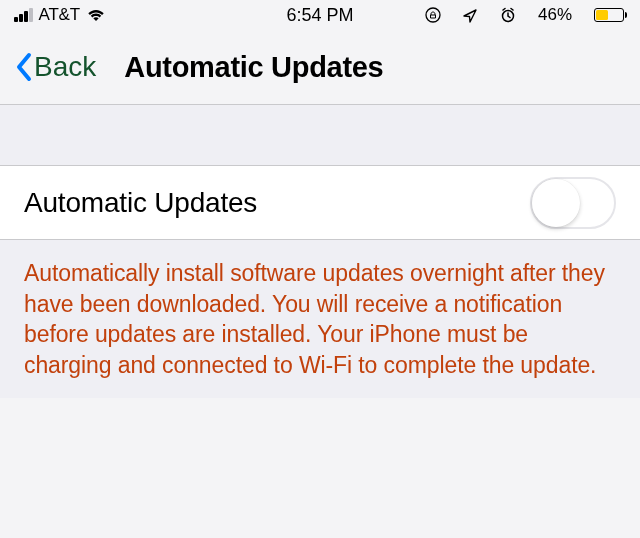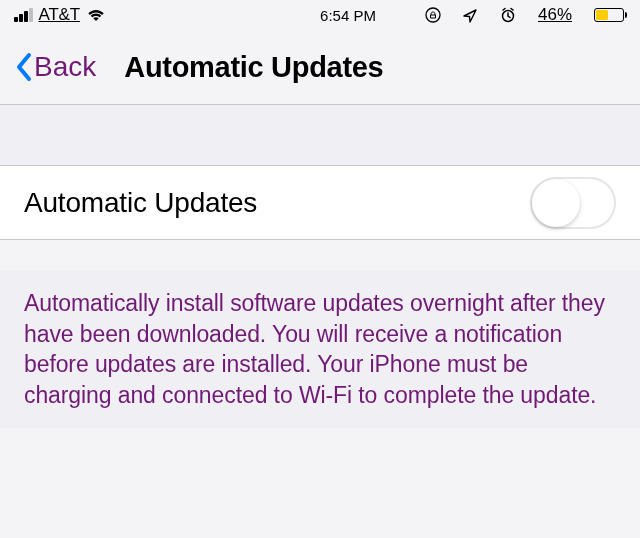--- a/index.html
+++ b/index.html
@@ -16,21 +16,20 @@
     }
     .status-bar {
       height: 30px;
       display: flex;
       align-items: center;
       justify-content: space-between;
       padding: 0 16px 0 14px;
       background: #f4f4f6;
       font-size: 17px;
       font-weight: 500;
-      text-decoration: underline;
     }
     .status-left {
       display: flex;
       align-items: center;
       gap: 6px;
     }
     .signal-bars {
       display: flex;
       align-items: flex-end;
       gap: 1.5px;
@@ -47,23 +46,22 @@
     .signal-bars span:nth-child(4) { height: 14px; background: #bfbfc4; }
     .carrier {
       font-size: 17px;
       letter-spacing: -0.2px;
     }
     .wifi-icon svg { display: block; }
     .status-center {
       position: absolute;
       left: 50%;
       transform: translateX(-50%);
-      font-size: 15px;
+      font-size: 18px;
       font-weight: 500;
-      margin-left: 28px;
     }
     .status-right {
       display: flex;
       align-items: center;
       gap: 22px;
     }
     .lock-icon svg, .location-icon svg, .alarm-icon svg { display: block; }
     .battery-pct {
       font-size: 17px;
     }
@@ -96,21 +94,21 @@
       height: 75px;
       display: flex;
       align-items: center;
       padding: 0 14px;
       background: #f4f4f6;
       border-bottom: 1px solid #c9c9cc;
     }
     .back-btn {
       display: flex;
       align-items: center;
-      color: #701a75;
+      color: #14532d;
       font-size: 28px;
       font-weight: 400;
       cursor: pointer;
     }
     .chevron-left {
       display: flex;
       align-items: center;
     }
     .chevron-left svg { display: block; }
     .nav-title {
@@ -154,24 +152,23 @@
       width: 48px;
       height: 48px;
       border-radius: 50%;
       background: #fff;
       box-shadow: 0 2px 4px rgba(0,0,0,0.18), 0 0 0 0.5px rgba(0,0,0,0.04);
     }
     .description {
       padding: 18px 24px;
       font-size: 23px;
       line-height: 1.33;
-      color: #701a75;
+      color: #c2410c;
       background: #efeff4;
       letter-spacing: -0.1px;
-      margin-top: 30px;
     }
   </style>
 </head>
 <body>
 
 <div class="status-bar">
   <div class="status-left">
     <div class="signal-bars">
       <span></span>
         <span></span>

